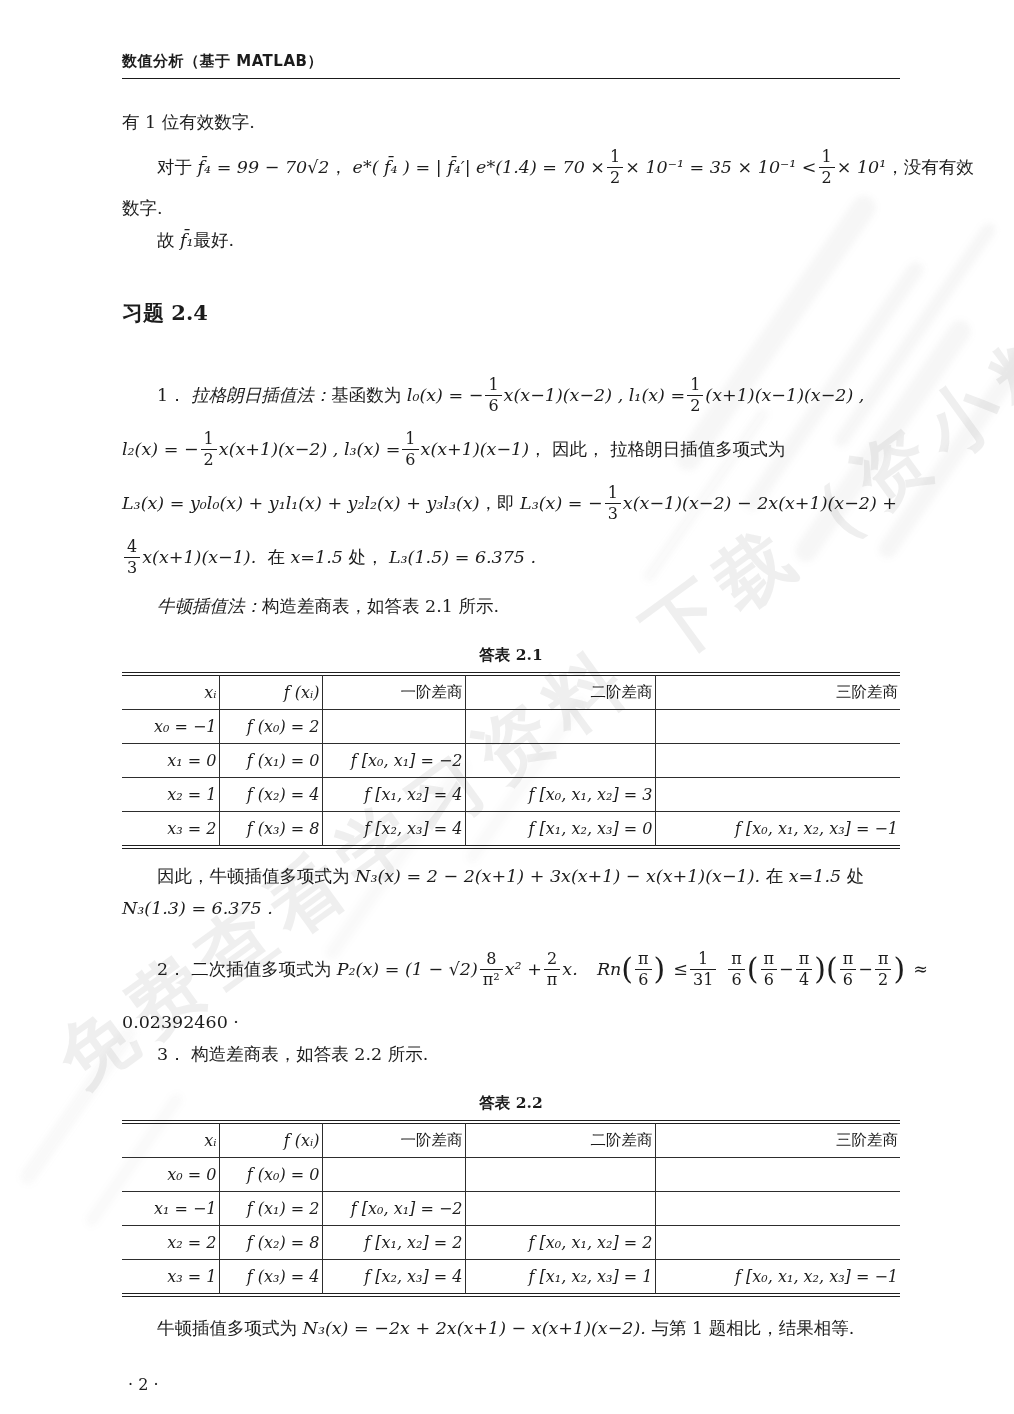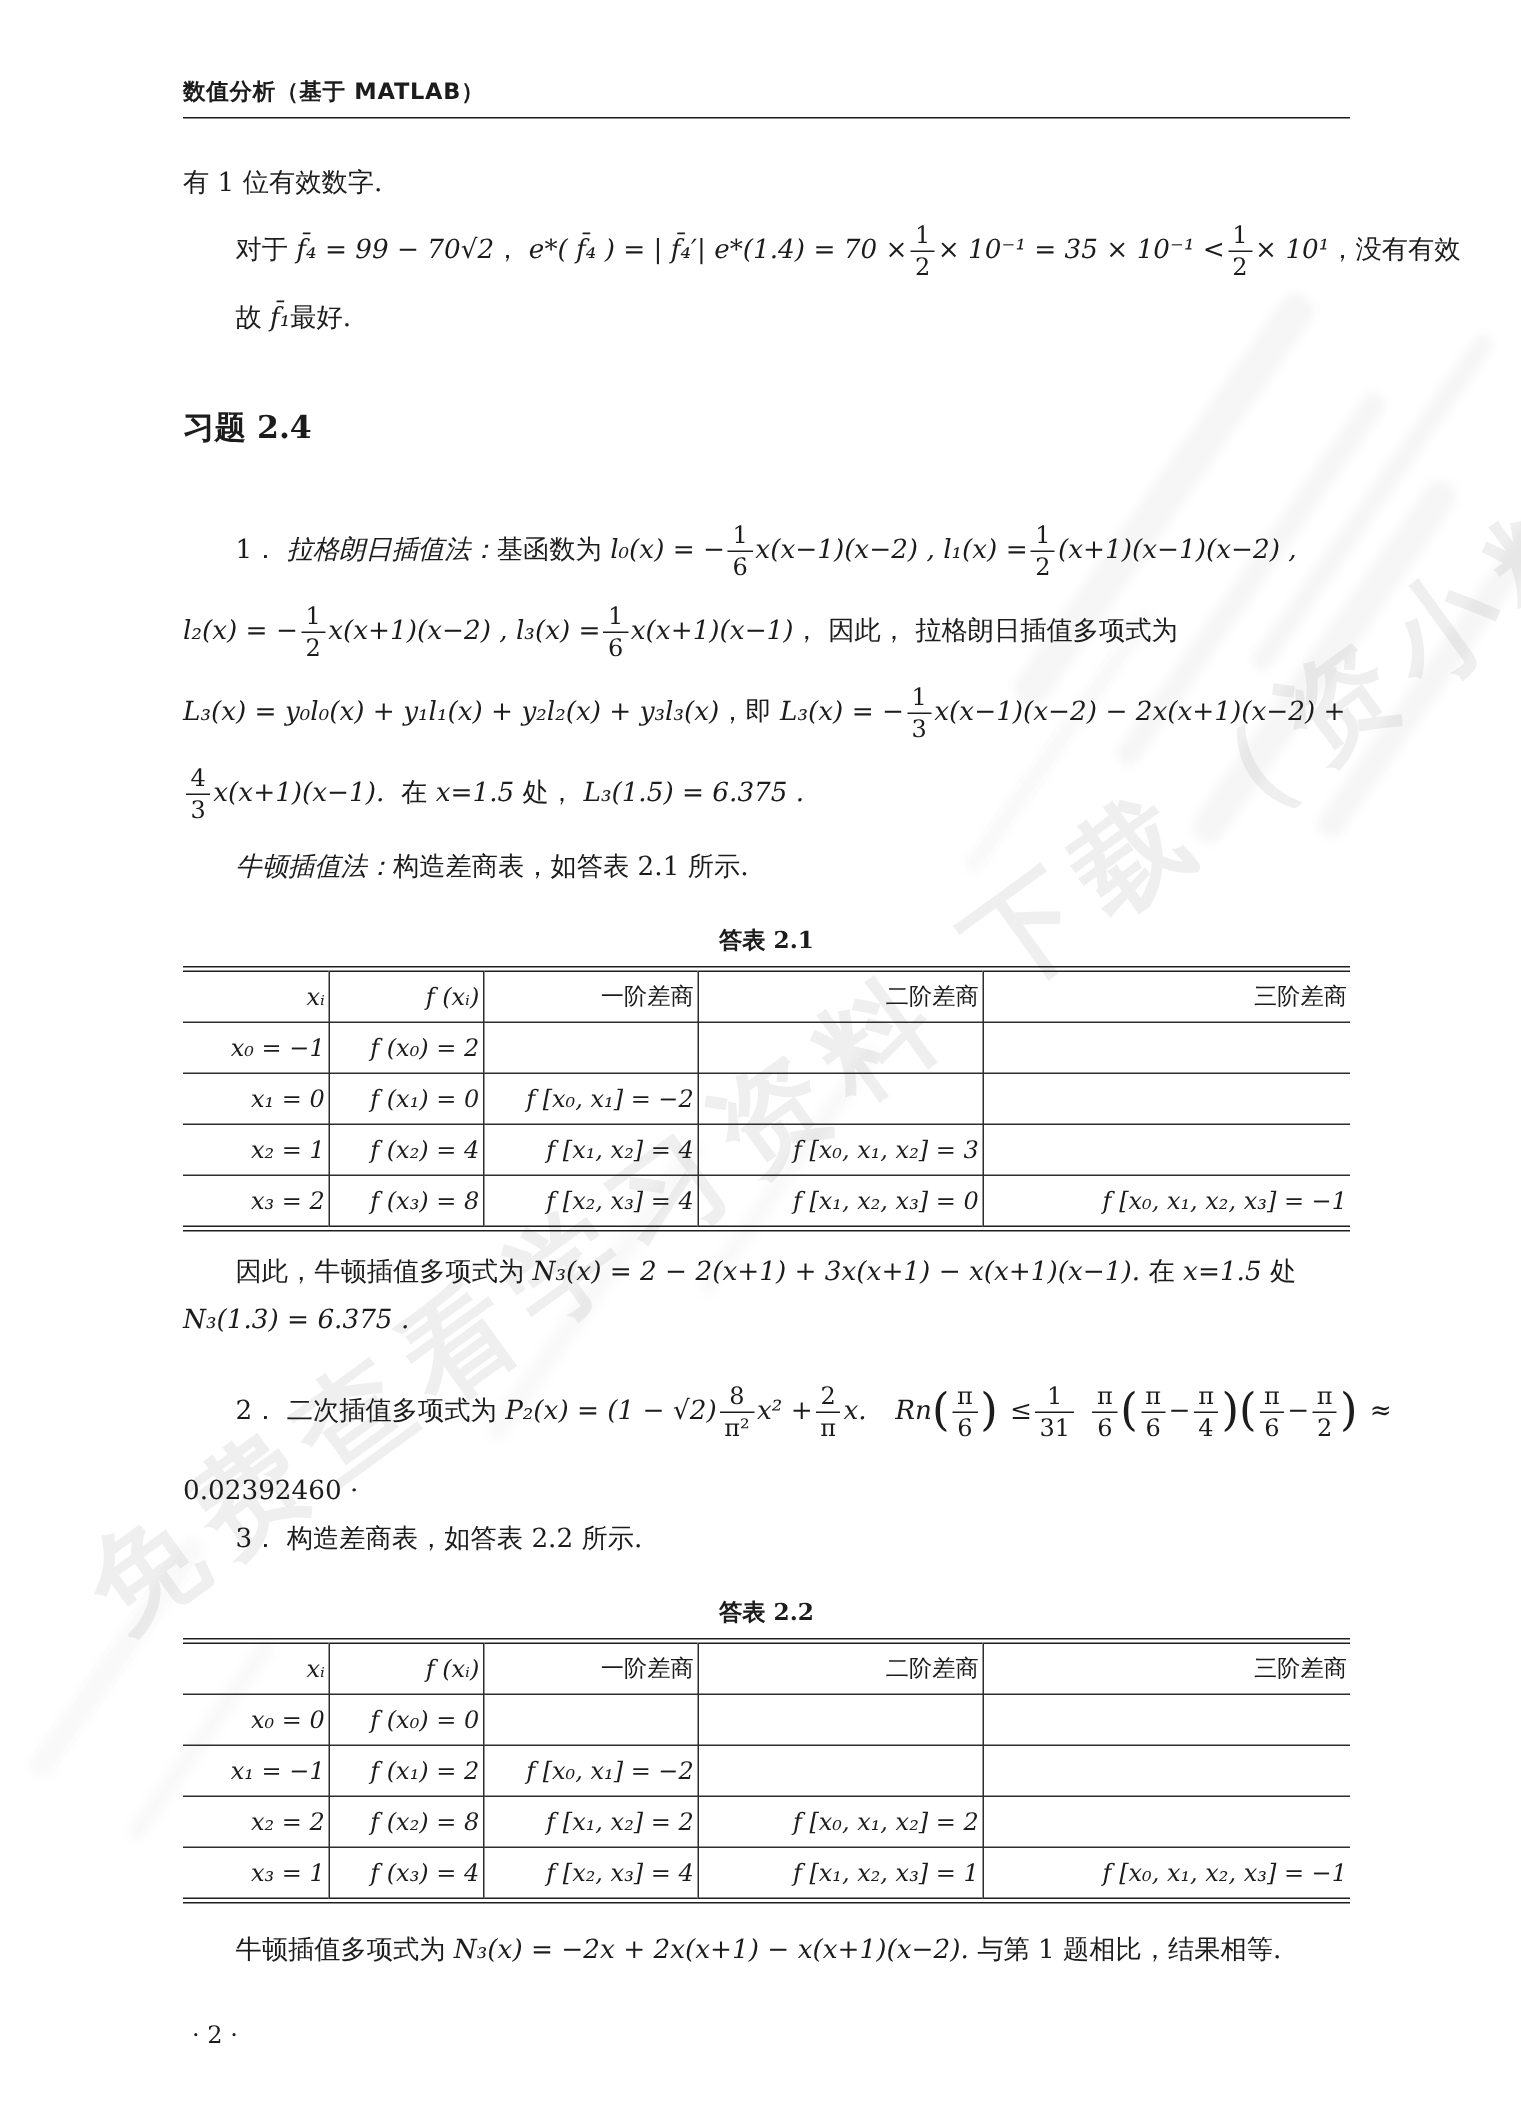--- a/index.html
+++ b/index.html
@@ -95,20 +95,21 @@
         <span class="math">f̄₄ = 99 − 70√2</span>
         <span class="cn">， </span>
         <span class="math">e*( f̄₄ ) = | f̄₄′| e*(1.4) = 70 ×</span>
         <span class="frac"><span class="fn">1</span><span class="fd">2</span></span>
         <span class="math">× 10⁻¹ = 35 × 10⁻¹ &lt;</span>
         <span class="frac"><span class="fn">1</span><span class="fd">2</span></span>
         <span class="math">× 10¹</span>
         <span class="cn">，没有有效</span>
     </div>
 
+    <p class="cn" style="margin-top:2px;">数字.</p>
 
     <p style="margin-top:6px;" class="ind"><span class="cn">故 </span><span class="math">f̄₁</span><span class="cn">最好.</span></p>
 
     <div class="sectitle">习题 2.4</div>
 
     <div class="fline ind" style="margin-top:42px; min-height:52px;">
       <span class="cn">1． </span>
         <span class="term">拉格朗日插值法：</span>
         <span class="cn">基函数为 </span>
         <span class="math">l₀(x) = −</span>

